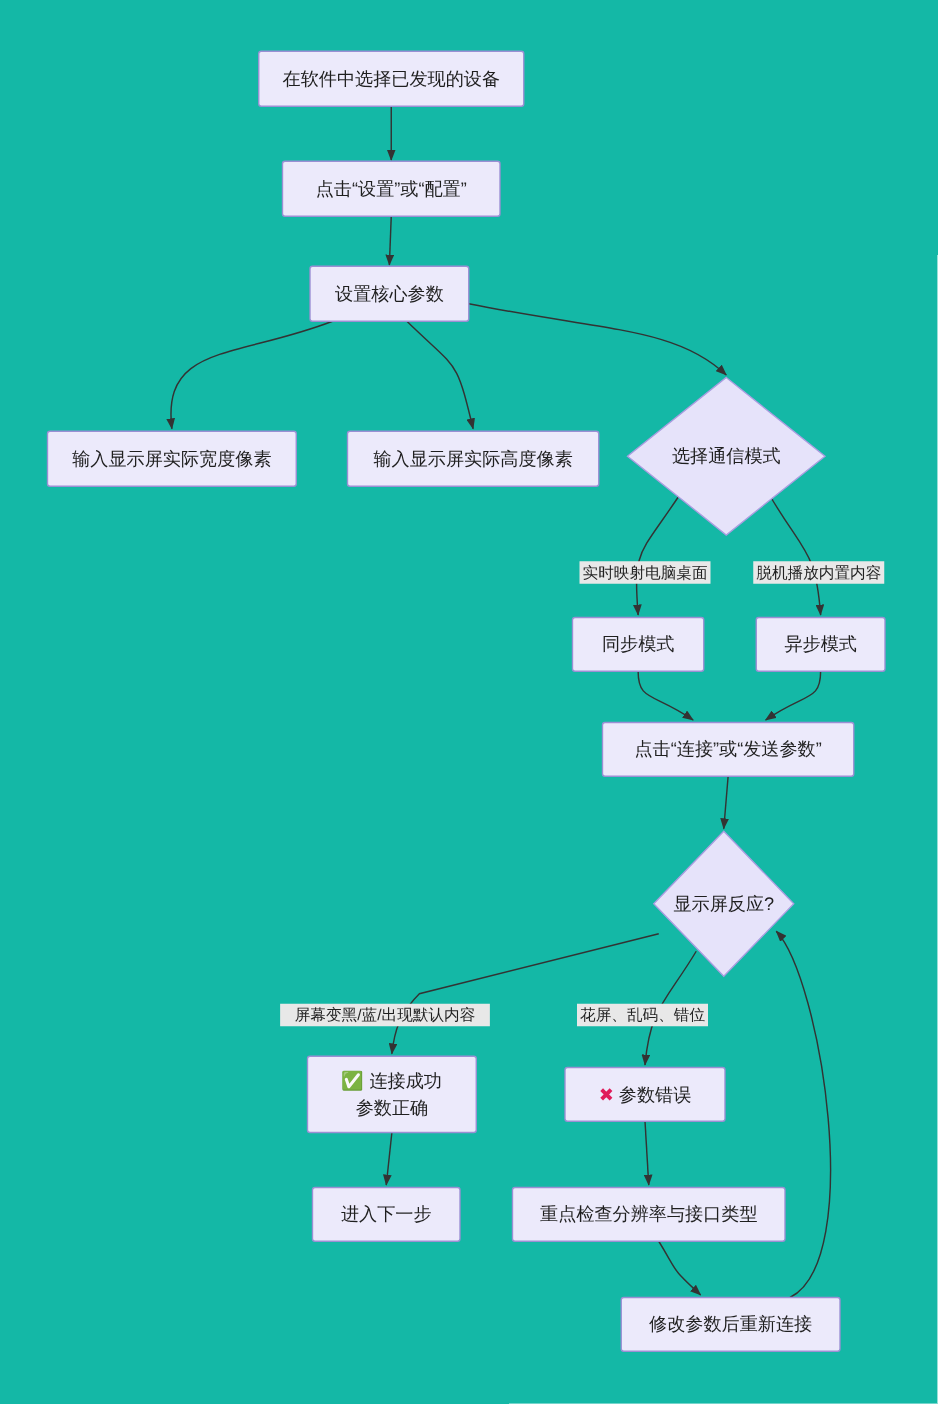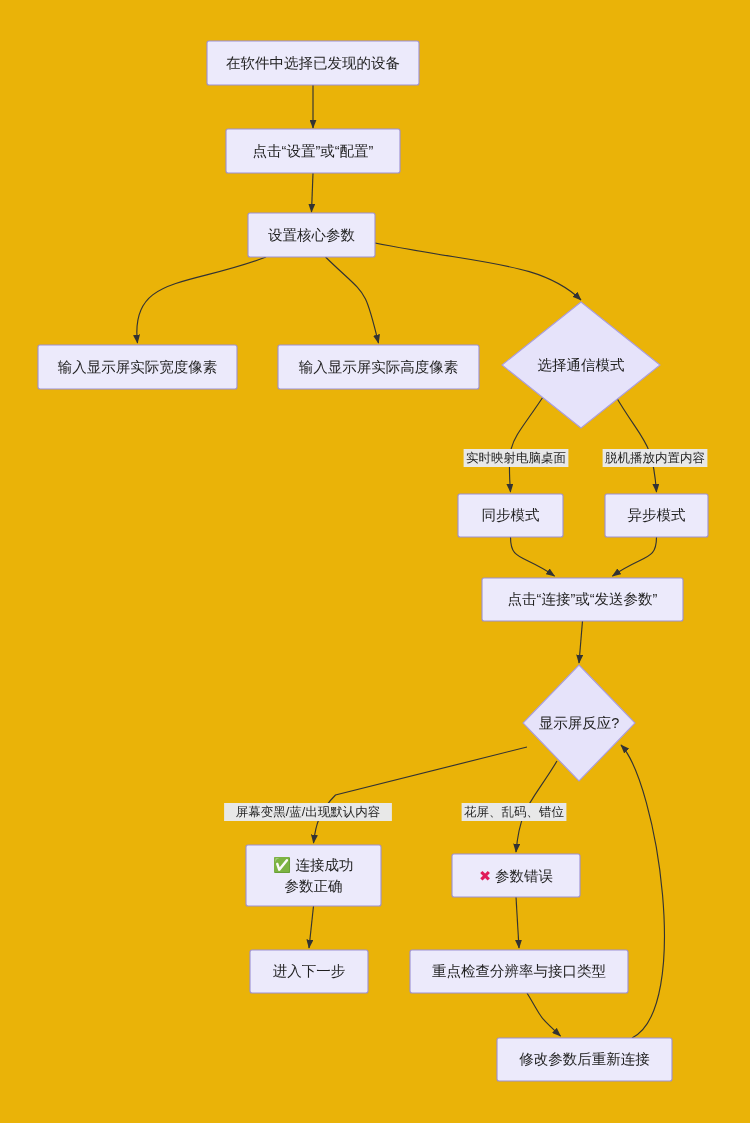--- a/index.html
+++ b/index.html
@@ -10,21 +10,21 @@
   body {
     width: 750px;
     height: 1123px;
     font-family: "Liberation Sans", "DejaVu Sans", sans-serif;
     overflow: hidden;
   }
   #flowchart-root {
     position: relative;
     width: 750px;
     height: 1123px;
-    background: #eab308;
+    background: #14b8a6;
   }
   svg#flow-svg {
     position: absolute;
     top: 0;
     left: 0;
     width: 750px;
     height: 1123px;
     display: block;
   }
   .node-rect {

